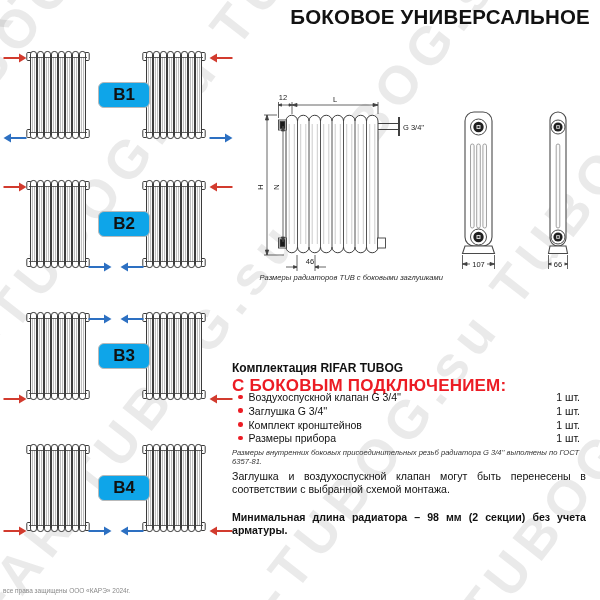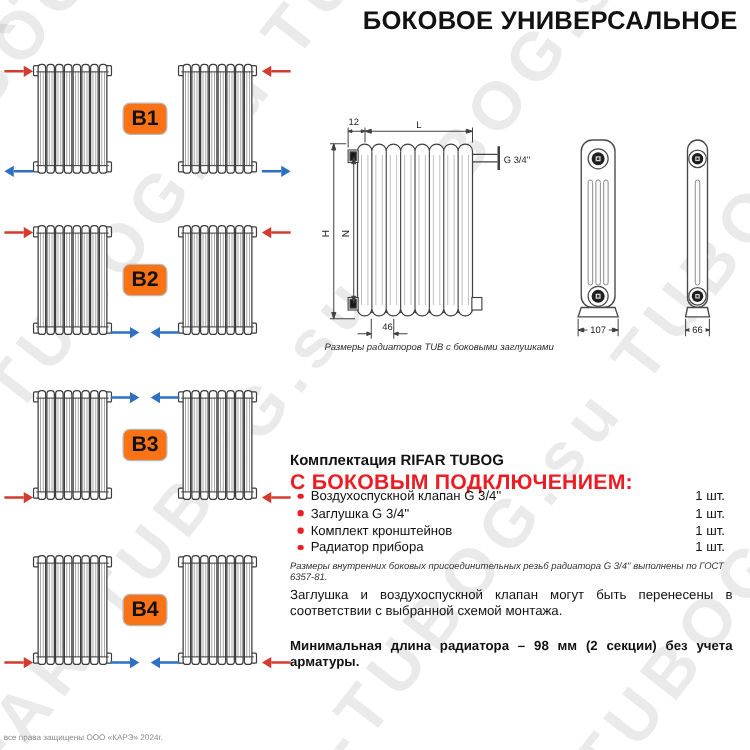--- a/index.html
+++ b/index.html
@@ -17,21 +17,21 @@
   
   #content{position:absolute;inset:0;z-index:1;}
   .abs{position:absolute;}
   
   #title{
     right:10px;top:5px;text-align:right;font-size:20.5px;font-weight:800;
     line-height:1.16;color:#121212;letter-spacing:0.2px;
   }
   
   .scheme-label{
-    width:36px;height:26px;background:#f97316;border:1.5px solid #b9b9b9;border-radius:6px;
+    width:52px;height:26px;background:#0ea5e9;border:1.5px solid #b9b9b9;border-radius:6px;
     display:flex;align-items:center;justify-content:center;
     font-size:17px;font-weight:800;color:#111;box-sizing:border-box;
   }
   .rad{width:64px;height:92px;}
   .flow-arrow{width:24px;height:12px;}
   
   svg text{font-family:"Liberation Sans",sans-serif;fill:#222;}
   .dim-t{font-size:7.5px;}
   .dim-r{font-size:8px;}
   #front-caption{
@@ -561,21 +561,21 @@
           <span class="pkg-name">Заглушка G 3/4''</span>
           <span class="pkg-qty">1 шт.</span>
         </div>
         <div class="pkg-row">
           <span class="pkg-bullet" style="background: rgb(236, 28, 36);"></span>
           <span class="pkg-name">Комплект кронштейнов</span>
           <span class="pkg-qty">1 шт.</span>
         </div>
         <div class="pkg-row">
           <span class="pkg-bullet" style="background: rgb(236, 28, 36);"></span>
-          <span class="pkg-name">Радиатор прибора</span>
+          <span class="pkg-name">Размеры прибора</span>
           <span class="pkg-qty">1 шт.</span>
         </div>
       </div>
     <div id="pkg-note" class="abs">Размеры внутренних боковых присоединительных резьб радиатора G 3/4'' выполнены по ГОСТ 6357-81.</div>
 
     <div id="descr" class="abs">
       <p>Заглушка и воздухоспускной клапан могут быть перенесены в соответствии с выбранной схемой монтажа.</p>
       <p class="bold">Минимальная длина радиатора – 98 мм (2 секции) без учета арматуры.</p>
     </div>
 

